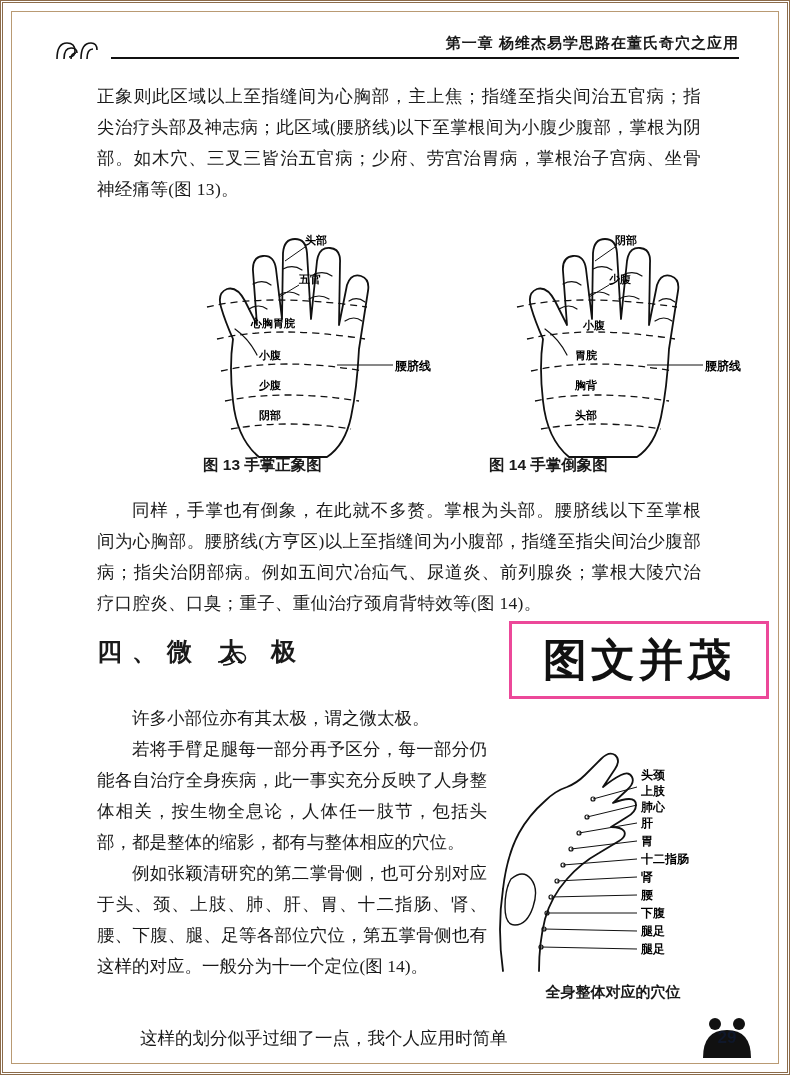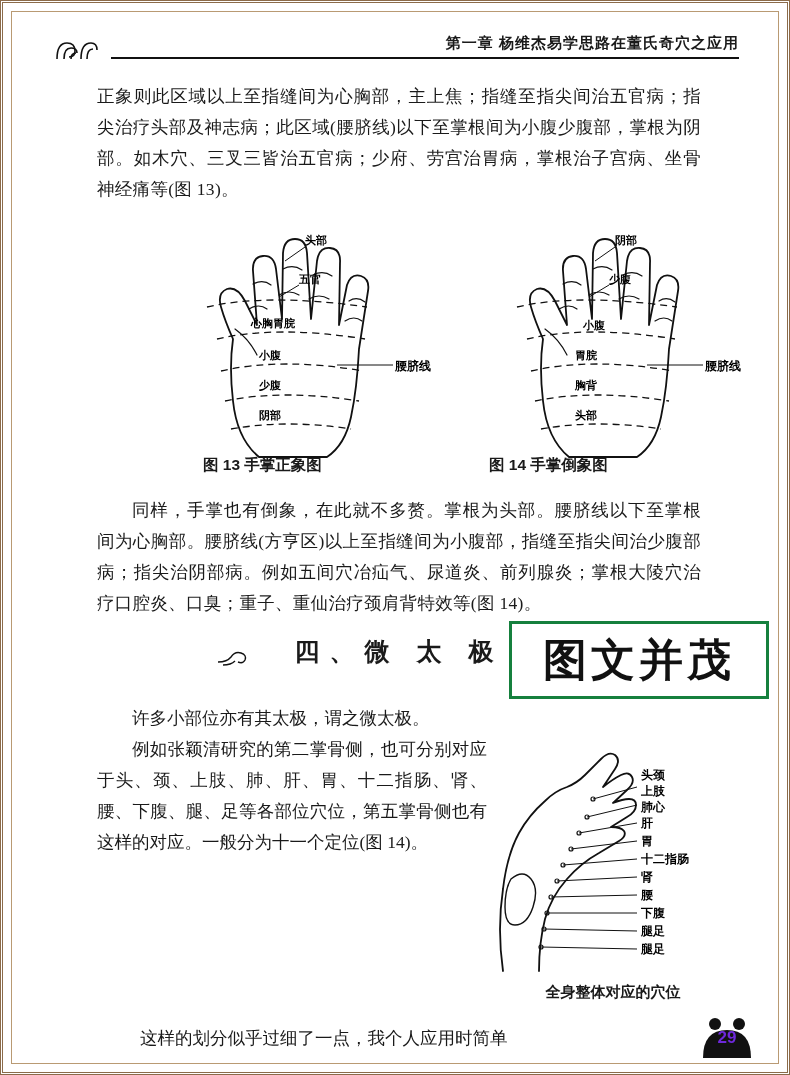--- a/index.html
+++ b/index.html
@@ -64,36 +64,36 @@
     font-size:15.5px;font-weight:bold;
     font-family:"Liberation Sans","DejaVu Sans",sans-serif;
   }
   .figcaption span{position:absolute;white-space:nowrap;text-align:center;}
   .cap1{left:106px;}
   .cap2{left:392px;}
 
   
   .sect{
     position:absolute;left:94px;top:632px;width:604px;height:46px;
-    text-align:center;
+    text-align:left;
   }
   .sect-title{
     font-size:25px;font-weight:bold;letter-spacing:10px;
     font-family:"Liberation Sans","DejaVu Sans",sans-serif;
   }
   .sect-orn{
     position:absolute;left:120px;top:14px;width:36px;height:18px;
   }
 
   
   .stamp{
     position:absolute;right:18px;top:618px;
     width:260px;height:78px;
     background:#fff;
-    border:3px solid #15803d;
+    border:3px solid #ec4899;
     box-sizing:border-box;
     display:flex;align-items:center;justify-content:center;
   }
   .stamp span{
     font-size:44px;font-weight:bold;letter-spacing:4px;color:#111;
     font-family:"Liberation Sans","DejaVu Sans",sans-serif;
   }
 
   
   .fig15{
@@ -116,21 +116,21 @@
   }
   .fulltext p{margin:8px;font-size:17.5px;line-height:31px;}
 
   
   .pagenum{
     position:absolute;right:34px;bottom:14px;
     width:52px;height:42px;
   }
   .pagenum .num{
     position:absolute;left:0;top:12px;width:52px;text-align:center;
-    font-size:17px;font-weight:bold;color:#6d28d9;
+    font-size:17px;font-weight:bold;color:#0f172a;
     font-family:"Liberation Sans","DejaVu Sans",sans-serif;
   }
 
   svg{display:block;}
   .lbl{font-size:11px;font-family:"Liberation Sans","DejaVu Sans",sans-serif;font-weight:bold;}
   .lbl2{font-size:12px;font-family:"Liberation Sans","DejaVu Sans",sans-serif;font-weight:bold;}
 </style>
 </head>
 <body>
 
@@ -268,20 +268,21 @@
     </div>
     <div class="sect-title">四、微  太  极</div>
   </div>
 
   <div class="stamp">
     <span>图文并茂</span>
   </div>
 
   <div class="lowertext">
     <p class="indent">许多小部位亦有其太极，谓之微太极。</p>
+    <p class="indent">若将手臂足腿每一部分再予区分，每一部分仍能各自治疗全身疾病，此一事实充分反映了人身整体相关，按生物全息论，人体任一肢节，包括头部，都是整体的缩影，都有与整体相应的穴位。</p>
     <p class="indent">例如张颖清研究的第二掌骨侧，也可分别对应于头、颈、上肢、肺、肝、胃、十二指肠、肾、腰、下腹、腿、足等各部位穴位，第五掌骨侧也有这样的对应。一般分为十一个定位(图 14)。</p>
   </div>
 
   <div class="fig15">
     <svg width="240" height="250" viewBox="0 0 240 250">
       <g fill="none" stroke="#111" stroke-width="1.8" stroke-linecap="round" stroke-linejoin="round">
 
         <path d="M14 242 Q8 200 14 160 Q18 126 30 104 Q40 86 56 72
                  Q66 62 78 58 Q88 54 96 46 Q104 38 112 30
                  Q120 22 126 26 Q132 31 126 40 L114 58

